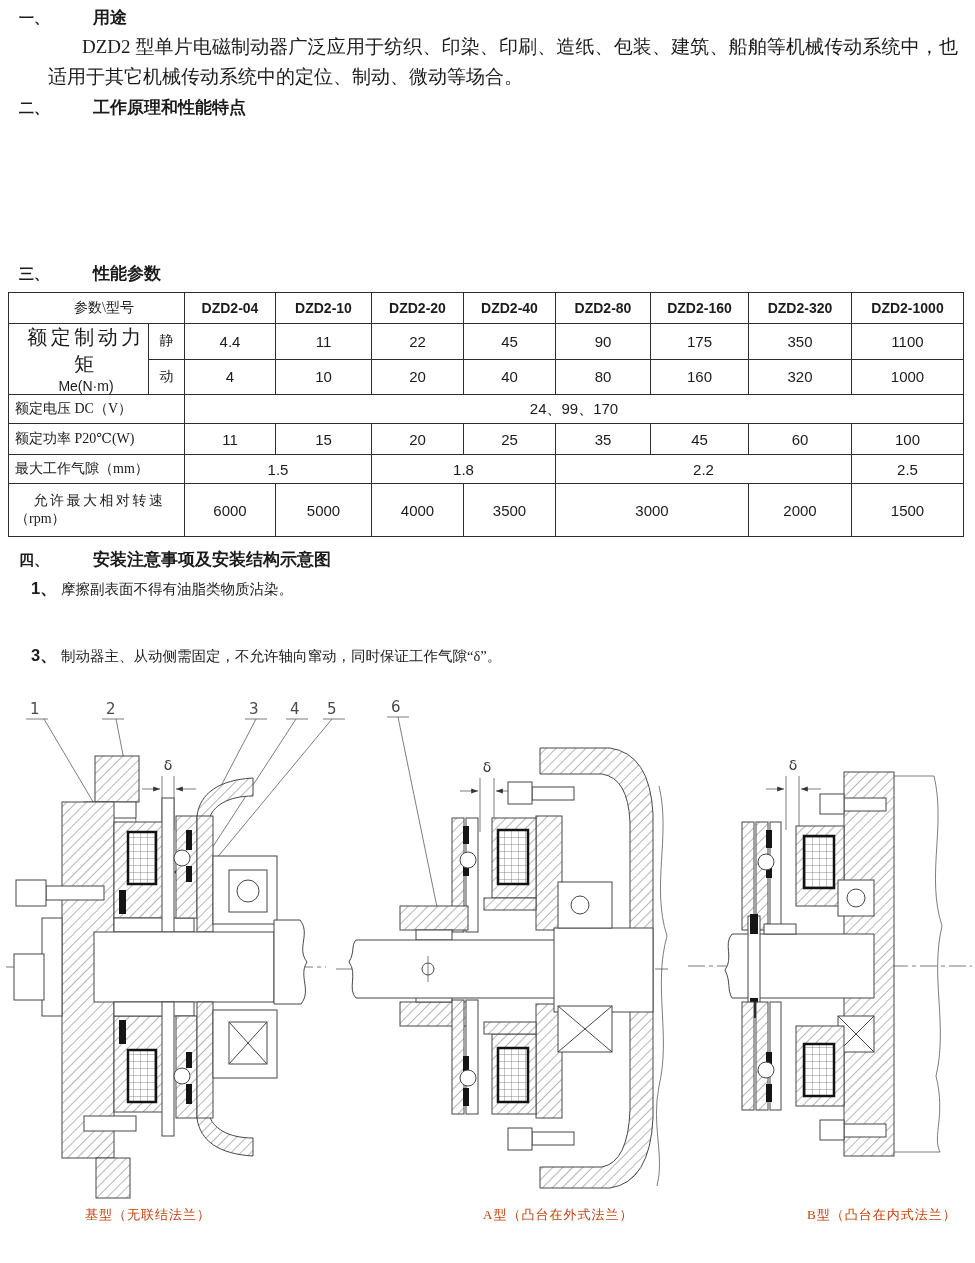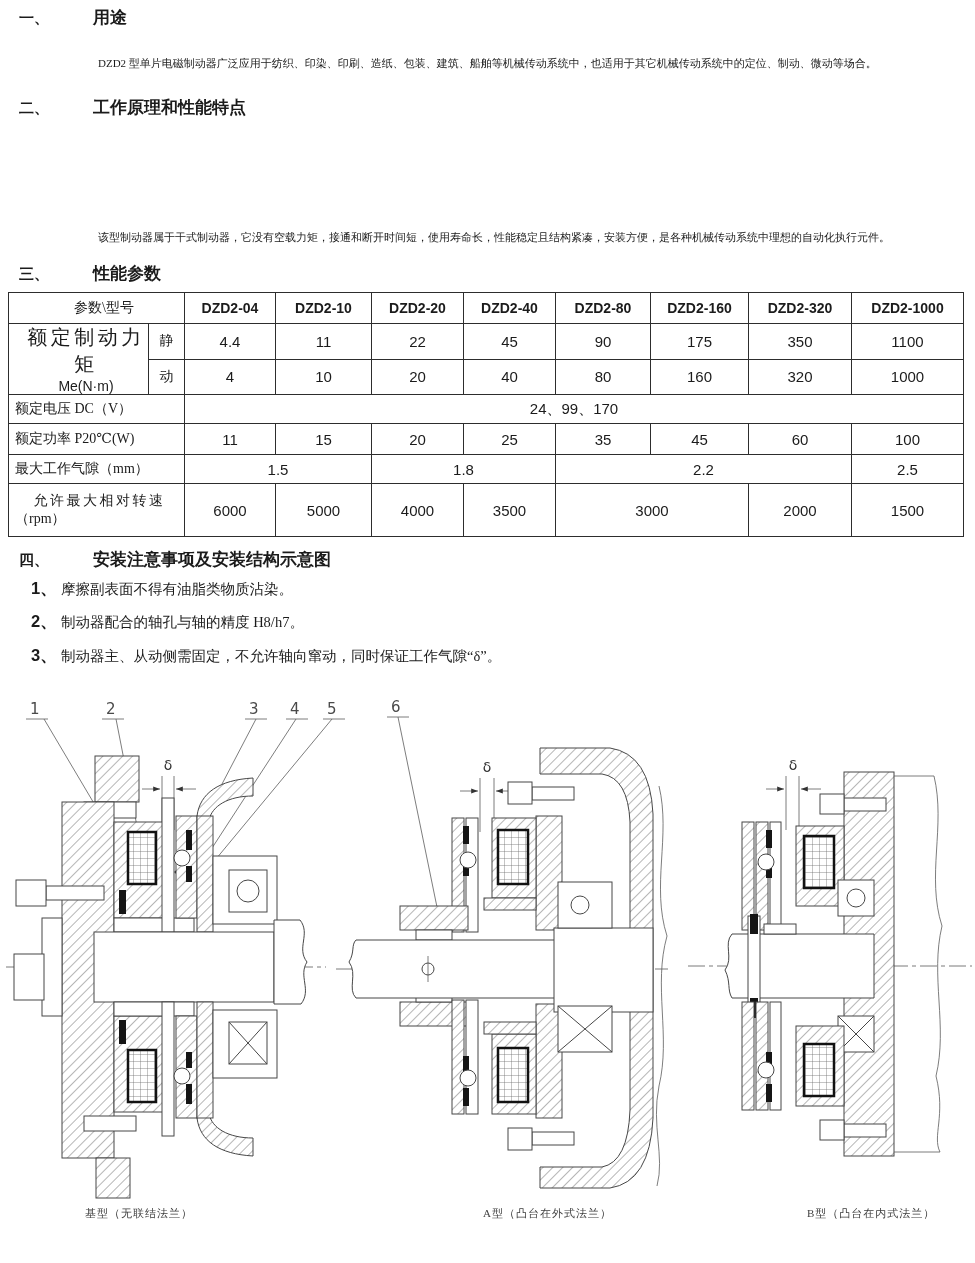--- a/index.html
+++ b/index.html
@@ -1,39 +1,39 @@
 <!DOCTYPE html>
 <html><head>
 <meta charset="utf-8">
 <style>
   html,body{margin:0;padding:0;background:#fff;}
   .page{position:relative;width:975px;height:1263px;background:#ffffff;overflow:hidden;
         font-family:"Liberation Serif","DejaVu Serif",serif;color:#1b1b1b;}
   .sec-head{position:absolute;left:19px;font-size:17px;font-weight:bold;white-space:nowrap;}
   .sec-head .num{display:inline-block;width:74px;}
-  .para{position:absolute;left:48px;width:910px;margin:16px;font-size:11px;line-height:30px;
+  .para{position:absolute;left:48px;width:910px;margin:0;font-size:19px;line-height:30px;
         text-align:justify;text-indent:34px;}
   .item{position:absolute;left:31px;width:920px;font-size:14.5px;white-space:nowrap;}
   .item .n{font-family:"Liberation Sans","DejaVu Sans",sans-serif;font-weight:bold;font-size:16.5px;
            display:inline-block;width:30px;}
   
   .ptable{position:absolute;left:8px;top:292px;border-collapse:collapse;table-layout:fixed;}
   .ptable td{border:1px solid #2d2d2d;text-align:center;vertical-align:middle;padding:0;overflow:hidden;}
   .ptable .lab{text-align:left;padding-left:6px;font-size:14px;}
   .ptable .ctr{text-align:center;padding-left:15px;}
   .ptable .mod{font-family:"Liberation Sans","DejaVu Sans",sans-serif;font-size:14px;font-weight:bold;}
   .ptable .val{font-family:"Liberation Sans","DejaVu Sans",sans-serif;font-size:15px;}
   .ptable .sp{letter-spacing:3.5px;}
   .ptable .sp2{letter-spacing:2.5px;text-align:center;}
   .r1 td{height:30px;} .r2 td{height:34px;} .r3 td{height:34px;} .r4 td{height:28px;}
   .r5 td{height:30px;} .r6 td{height:28px;} .r7 td{height:52px;}
   .unit{font-family:"Liberation Sans","DejaVu Sans",sans-serif;font-size:14px;letter-spacing:0;text-align:center;}
   
   .fig{position:absolute;left:0;top:690px;}
-  .cap{position:absolute;top:1206px;font-size:11px;color:#404040;letter-spacing:1px;white-space:nowrap;}
+  .cap{position:absolute;top:1206px;font-size:13px;color:#c2410c;letter-spacing:1px;white-space:nowrap;}
   .hb{fill:url(#hx);stroke:#474747;stroke-width:1;}
   .wb{fill:#ffffff;stroke:#474747;stroke-width:1;}
   .coil{fill:url(#cg);stroke:#121212;stroke-width:2.5;}
   .pad{fill:#151515;stroke:none;}
   .cl{stroke:#6b6b6b;stroke-width:0.9;fill:none;stroke-dasharray:17 4 4 4;}
   .thin{stroke:#5c5c5c;stroke-width:0.8;fill:none;}
   .ln{stroke:#474747;stroke-width:1;fill:none;}
   .num{font-family:"DejaVu Sans","Liberation Sans",sans-serif;font-size:15px;fill:#4a4a4a;}
   .dsym{font-family:"DejaVu Sans","Liberation Sans",sans-serif;font-size:14px;fill:#333;text-anchor:middle;}
 </style>
@@ -43,21 +43,20 @@
 <div class="page">
 
   <div class="sec-head" style="top:6px">
     <span class="num">一、</span><span>用途</span>
   </div>
   <p class="para" style="top:32px">DZD2 型单片电磁制动器广泛应用于纺织、印染、印刷、造纸、包装、建筑、船舶等机械传动系统中，也适用于其它机械传动系统中的定位、制动、微动等场合。</p>
 
   <div class="sec-head" style="top:96px">
     <span class="num">二、</span><span>工作原理和性能特点</span>
   </div>
-  <p class="para" style="top:206px">该型制动器属于干式制动器，它没有空载力矩，接通和断开时间短，使用寿命长，性能稳定且结构紧凑，安装方便，是各种机械传动系统中理想的自动化执行元件。</p>
 
   <div class="sec-head" style="top:262px">
     <span class="num">三、</span><span>性能参数</span>
   </div>
 
   <table class="ptable">
     <colgroup>
       <col style="width:140px">
         <col style="width:36px">
       <col style="width:91px">
@@ -144,23 +143,20 @@
     </tr>
     </tbody>
   </table>
 
   <div class="sec-head" style="top:548px">
     <span class="num">四、</span><span>安装注意事项及安装结构示意图</span>
   </div>
   <div class="item" style="top:578px">
     <span class="n">1、</span><span>摩擦副表面不得有油脂类物质沾染。</span>
   </div>
-  <div class="item" style="top:611px">
-    <span class="n">2、</span><span>制动器配合的轴孔与轴的精度 H8/h7。</span>
-  </div>
   <div class="item" style="top:645px">
     <span class="n">3、</span><span>制动器主、从动侧需固定，不允许轴向窜动，同时保证工作气隙“δ”。</span>
   </div>
 
   <svg class="fig" width="975" height="520" viewBox="0 0 975 520">
     <defs>
       <pattern id="hx" width="7" height="7" patternUnits="userSpaceOnUse" patternTransform="rotate(45)">
         <rect width="7" height="7" fill="#ffffff"></rect>
         <line x1="0" y1="0" x2="0" y2="7" stroke="#6d6d6d" stroke-width="1"></line>
       </pattern>

